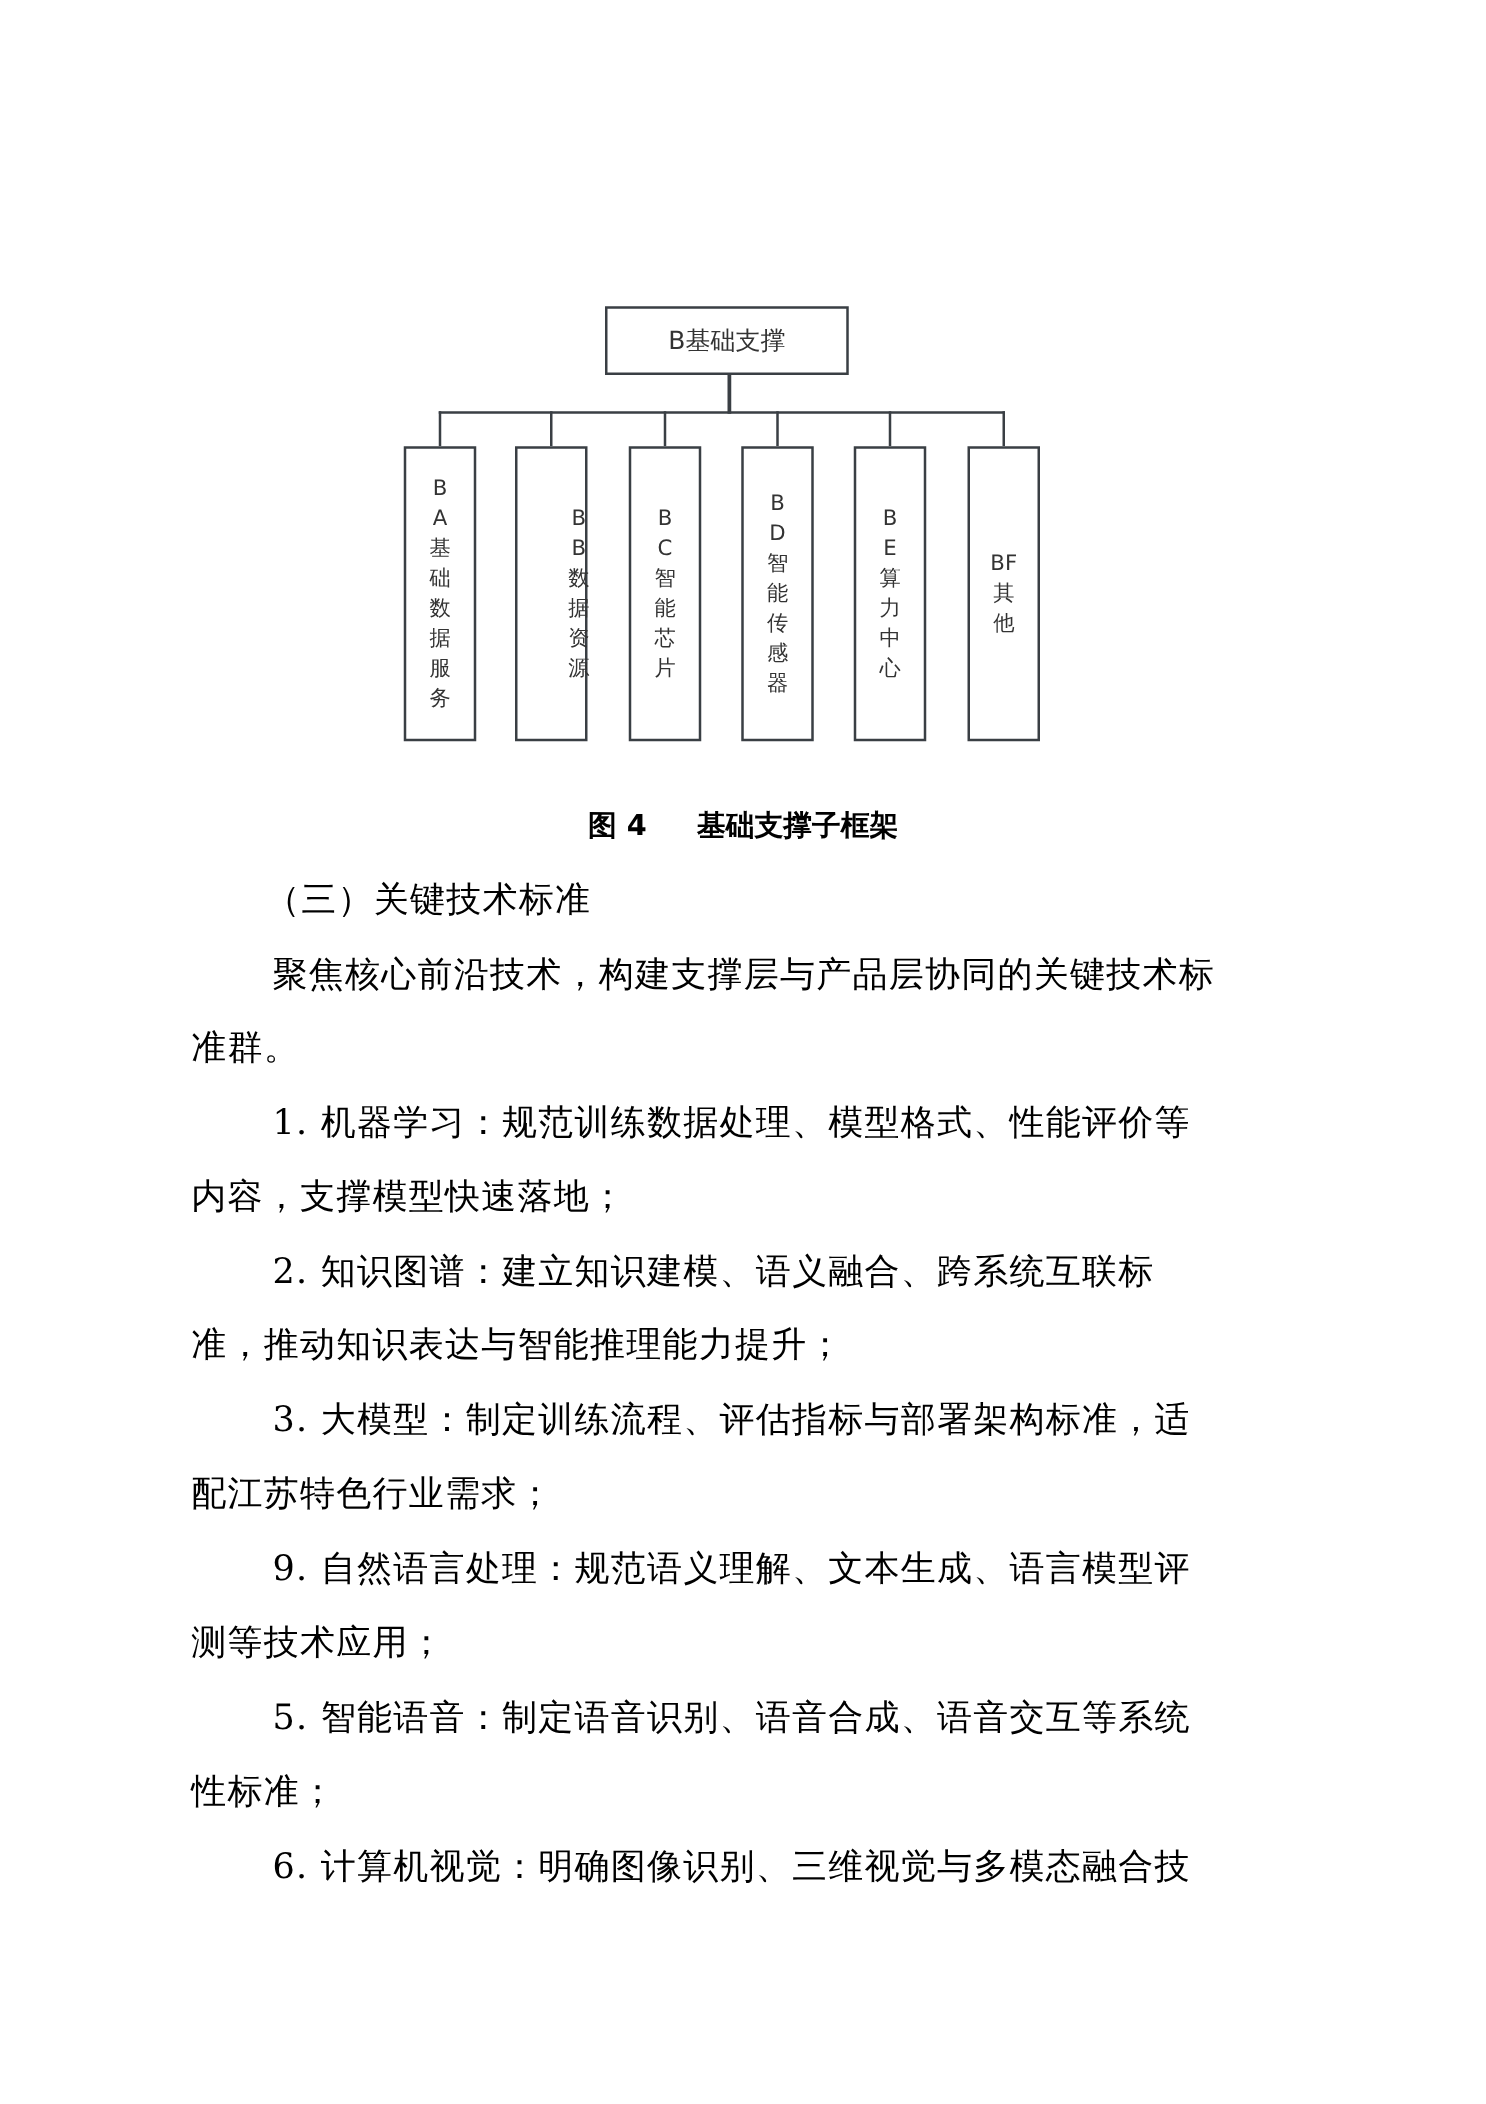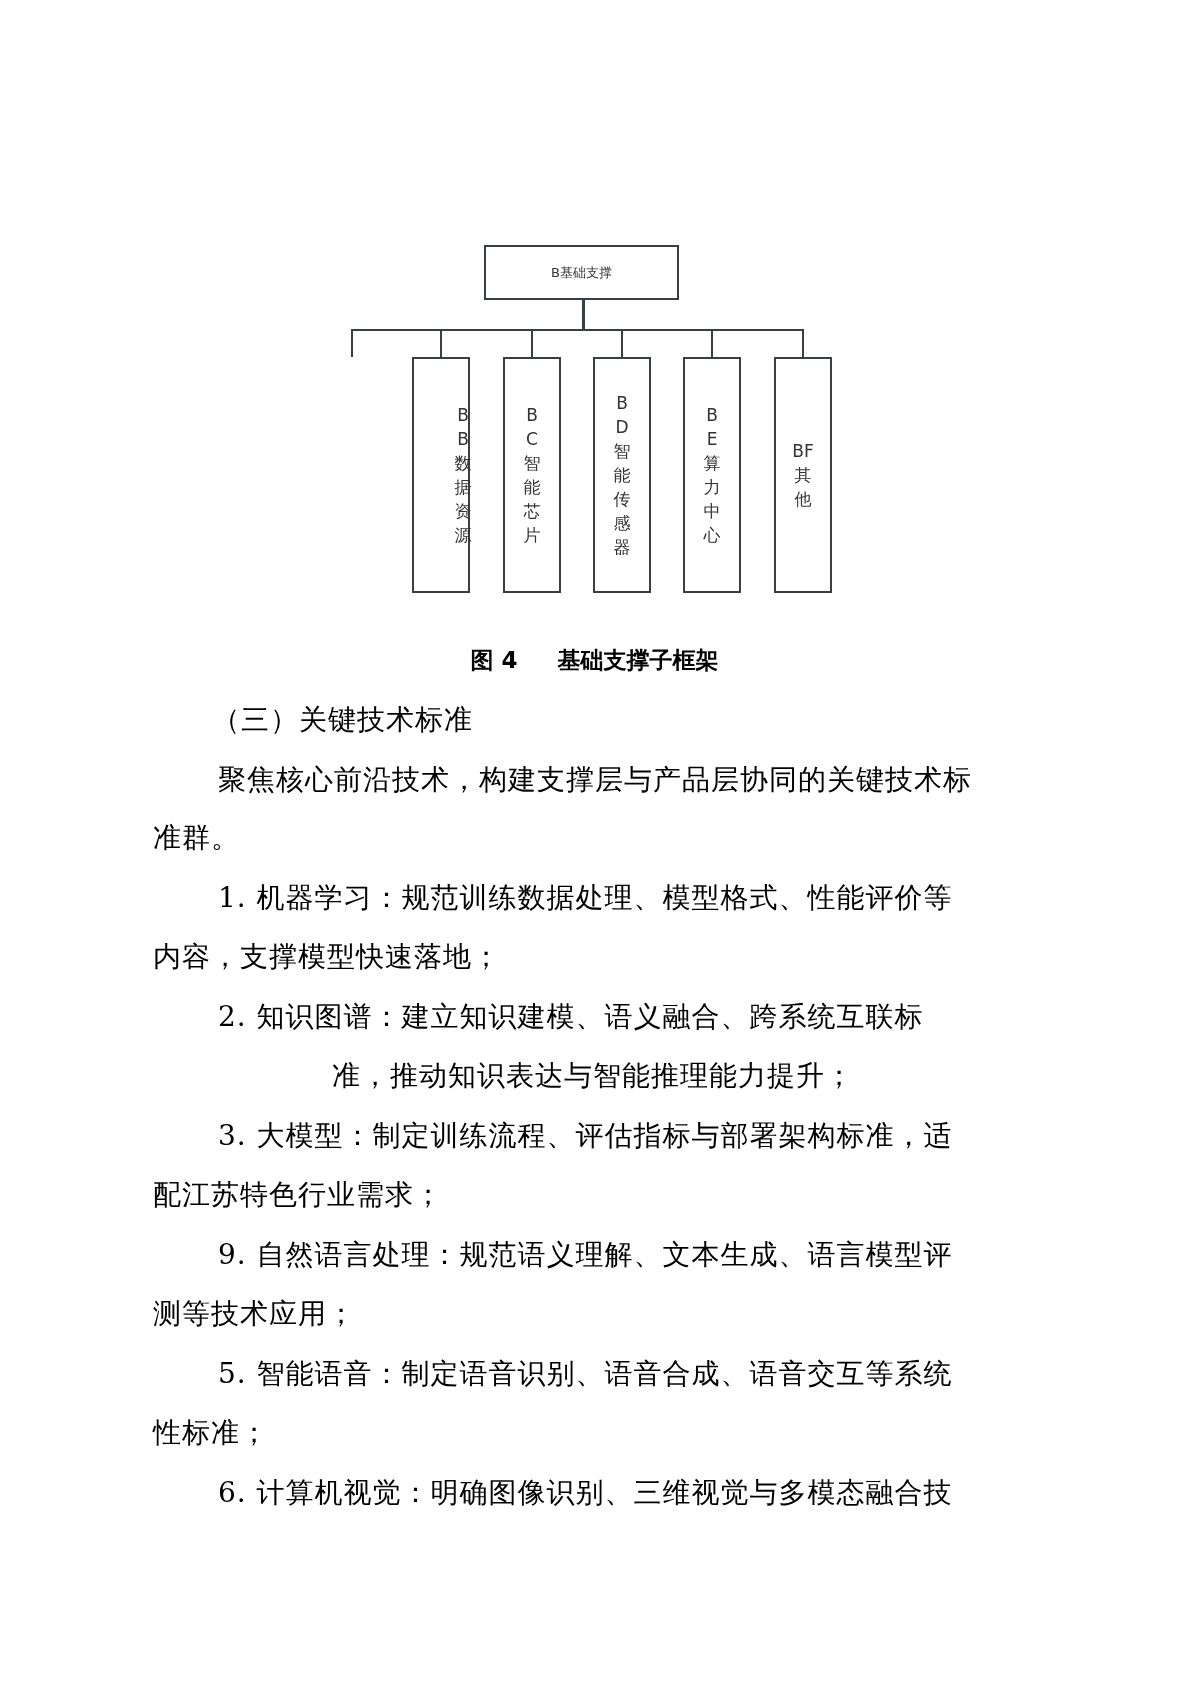--- a/index.html
+++ b/index.html
@@ -27,21 +27,21 @@
     }
     .root-box {
       position: absolute;
       left: 484px; top: 245px;
       width: 195px; height: 55px;
       box-sizing: border-box;
       border: 2px solid #3a3f44;
       background: #fff;
       display: flex; align-items: center; justify-content: center;
       font-family: "DejaVu Sans", sans-serif;
-      font-size: 13px;
+      font-size: 20px;
       color: #333;
     }
     .line {
       position: absolute;
       background: #3a3f44;
     }
     .child-box {
       position: absolute;
       top: 357px;
       width: 58px; height: 236px;
@@ -97,20 +97,23 @@
 
     <div class="line" style="left:582px; top:300px; width:3px; height:31px;"></div>
     <div class="line" style="left:351px; top:329px; width:453px; height:2px;"></div>
     <div class="line" style="left:351px; top:329px; width:2px; height:28px;"></div>
     <div class="line" style="left:440px; top:329px; width:2px; height:28px;"></div>
     <div class="line" style="left:531px; top:329px; width:2px; height:28px;"></div>
     <div class="line" style="left:621px; top:329px; width:2px; height:28px;"></div>
     <div class="line" style="left:711px; top:329px; width:2px; height:28px;"></div>
     <div class="line" style="left:802px; top:329px; width:2px; height:28px;"></div>
 
+    <div class="child-box" style="left:323px;">
+      <div class="child-text">BA基础数据服务</div>
+    </div>
     <div class="child-box" style="left:412px;padding-left:44px;">
       <div class="child-text">BB数据资源</div>
     </div>
     <div class="child-box" style="left:503px;">
       <div class="child-text">BC智能芯片</div>
     </div>
     <div class="child-box" style="left:593px;">
       <div class="child-text">BD智能传感器</div>
     </div>
     <div class="child-box" style="left:683px;">
@@ -127,21 +130,21 @@
 
   <div class="text" style="top:700px; left:212px;">（三）关键技术标准</div>
 
   <div class="text" style="top:760px; left:218px;">聚焦核心前沿技术，构建支撑层与产品层协同的关键技术标</div>
   <div class="text" style="top:818px;">准群。</div>
 
   <div class="text" style="top:878px; left:218px;">1. 机器学习：规范训练数据处理、模型格式、性能评价等</div>
   <div class="text" style="top:937px;">内容，支撑模型快速落地；</div>
 
   <div class="text" style="top:997px; left:218px;">2. 知识图谱：建立知识建模、语义融合、跨系统互联标</div>
-  <div class="text" style="top:1056px;text-align:center;">准，推动知识表达与智能推理能力提升；</div>
+  <div class="text" style="top:1056px;">准，推动知识表达与智能推理能力提升；</div>
 
   <div class="text" style="top:1116px; left:218px;">3. 大模型：制定训练流程、评估指标与部署架构标准，适</div>
   <div class="text" style="top:1175px;">配江苏特色行业需求；</div>
 
   <div class="text" style="top:1235px; left:218px;">9. 自然语言处理：规范语义理解、文本生成、语言模型评</div>
   <div class="text" style="top:1294px;">测等技术应用；</div>
 
   <div class="text" style="top:1354px; left:218px;">5. 智能语音：制定语音识别、语音合成、语音交互等系统</div>
   <div class="text" style="top:1413px;">性标准；</div>
 

